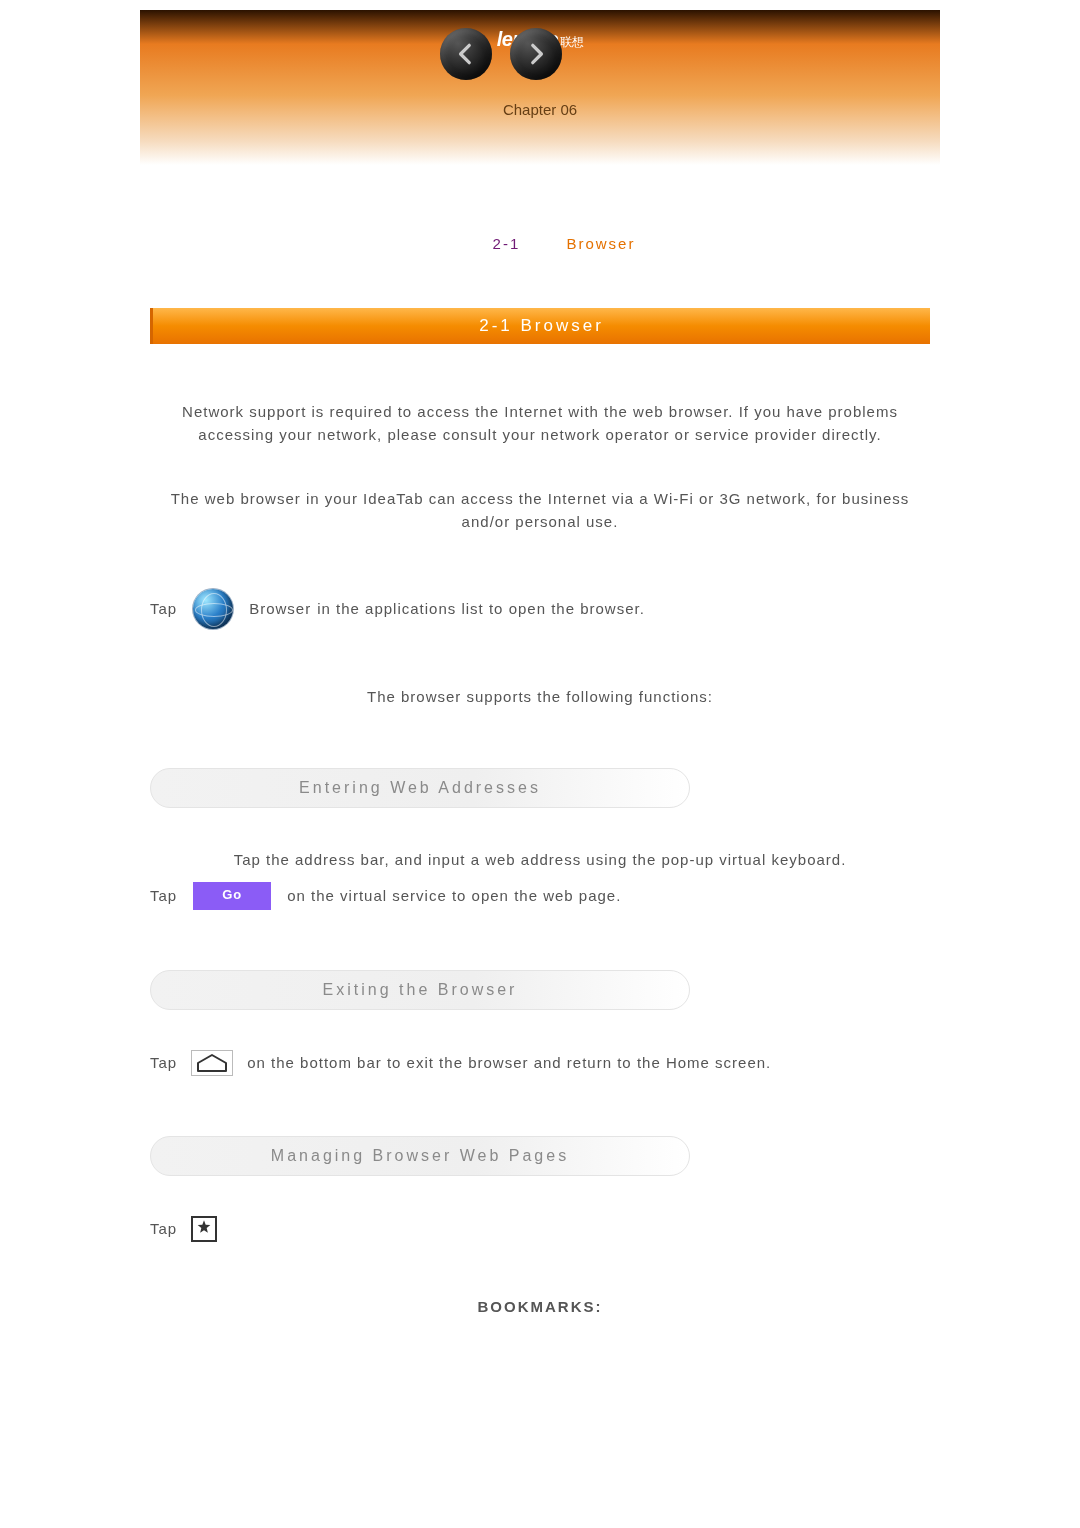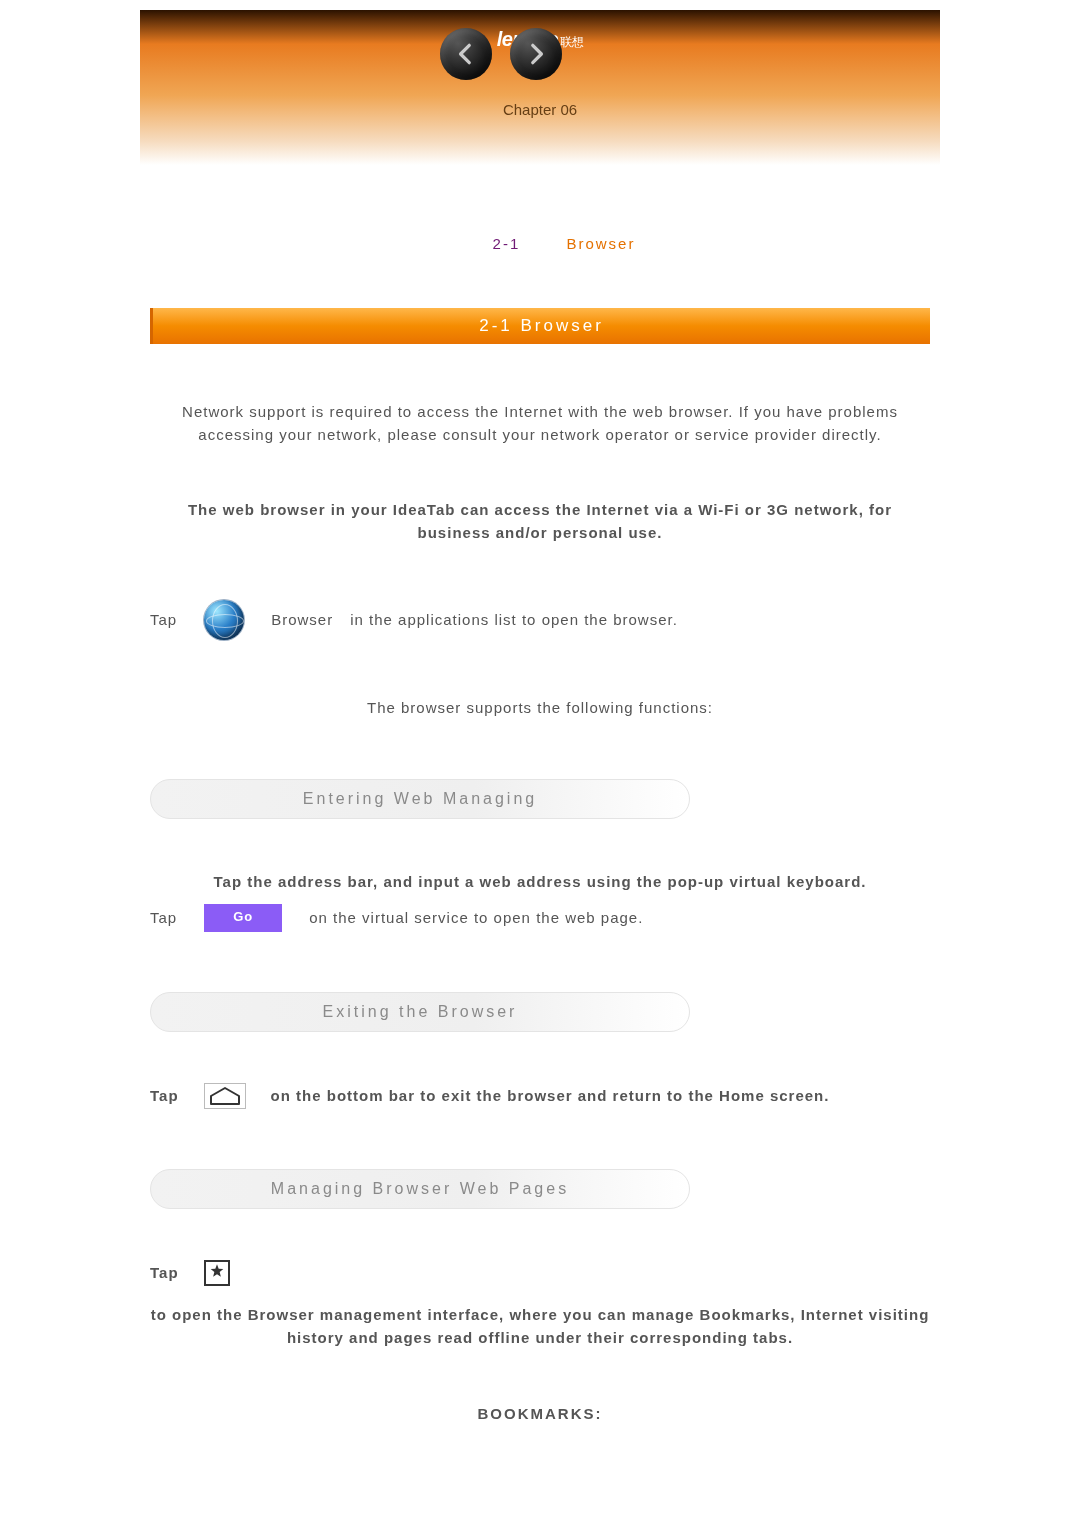--- a/index.html
+++ b/index.html
@@ -27,22 +27,22 @@
   .toc { margin-top: 70px; margin-left: 48px; font-size: 15px; letter-spacing: 2px; }
   .toc-num { color: #701a75; margin-right: 40px; }
   .toc-link { color: #e47100; cursor: pointer; }
   .section-bar {
     margin-top: 56px;
     background: linear-gradient(180deg, #ffb74a 0%, #f58c00 50%, #e87200 100%);
     color: #fff; padding: 8px 14px; font-size: 17px; letter-spacing: 3px; font-weight: 500;
     border-left: 3px solid #d56600;
   }
   .para { margin-top: 56px; font-size: 15px; letter-spacing: 1px; line-height: 1.55; color: #555; }
-  .para.tight-top { margin-top: 51px; font-weight: bold; }
-  .inline-row { display: flex; align-items: center; flex-wrap: wrap; gap: 17px; }
+  .para.tight-top { margin-top: 40px; }
+  .inline-row { display: flex; align-items: center; flex-wrap: wrap; gap: 6px; }
   .globe {
     width: 40px; height: 40px; border-radius: 50%;
     background: radial-gradient(circle at 32% 28%, #9fe8ff 0%, #2a7fc9 45%, #0b3a6e 100%);
     box-shadow: inset -3px -4px 6px rgba(0,0,0,0.45), 0 0 0 1px rgba(11,58,110,0.4);
     position: relative; margin: 0 10px;
   }
   .globe::before, .globe::after {
     content: ""; position: absolute; border: 1px solid rgba(255,255,255,0.5); border-radius: 50%;
   }
   .globe::before { left: 8px; top: 4px; width: 24px; height: 32px; }
@@ -111,21 +111,21 @@
 
     <p class="para inline-row">
       <span>Tap</span>
       <span class="globe"></span>
       <span>Browser</span>
       <span>in the applications list to open the browser.</span>
     </p>
 
     <p class="para">The browser supports the following functions:</p>
 
-    <div class="sub-head">Entering Web Managing</div>
+    <div class="sub-head">Entering Web Addresses</div>
 
     <p class="para tight-top">Tap the address bar, and input a web address using the pop-up virtual keyboard.</p>
     <p class="para inline-row" style="margin-top:10px;">
       <span>Tap</span>
       <span class="go-btn">Go</span>
       <span>on the virtual service to open the web page.</span>
     </p>
 
     <div class="sub-head">Exiting the Browser</div>
 
@@ -141,19 +141,18 @@
 
     <div class="sub-head">Managing Browser Web Pages</div>
 
     <p class="para inline-row tight-top">
       <span>Tap</span>
       <span class="bm-icon">
         <svg viewBox="0 0 24 24">
             <path d="M12 2 L14.5 8.5 L21.5 9 L16 13.5 L17.8 20.5 L12 16.8 L6.2 20.5 L8 13.5 L2.5 9 L9.5 8.5 Z" fill="#333"></path>
           </svg>
       </span>
-      <span>to open the Browser management interface, where you can manage Bookmarks, Internet visiting history and pages read offline under their corresponding tabs.</span>
     </p>
 
     <p class="bookmarks-h">BOOKMARKS:</p>
 
   </div>
 </div>
 
 </body></html>

